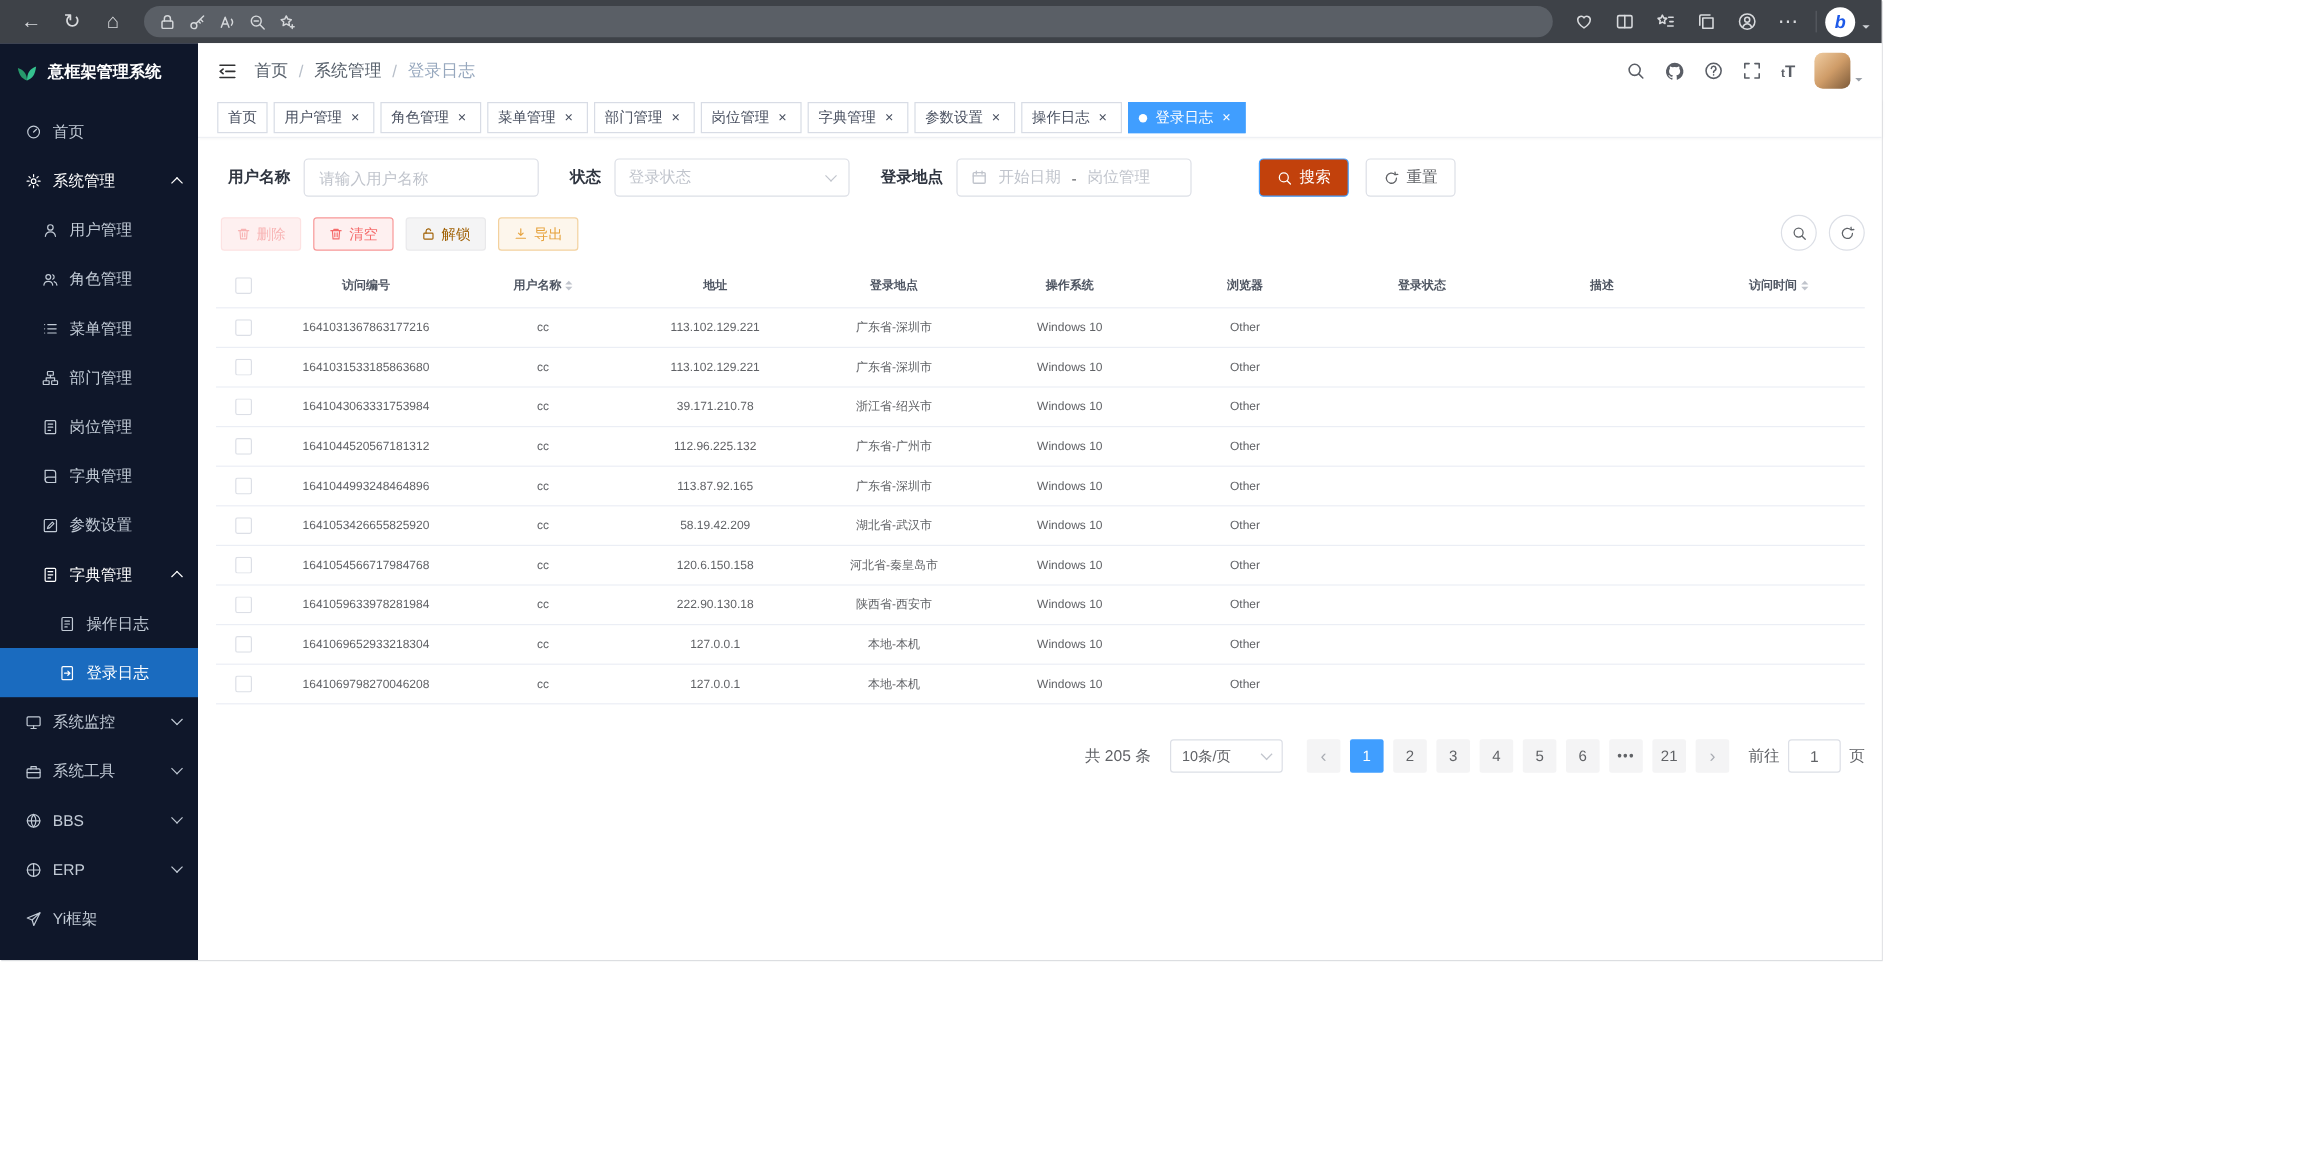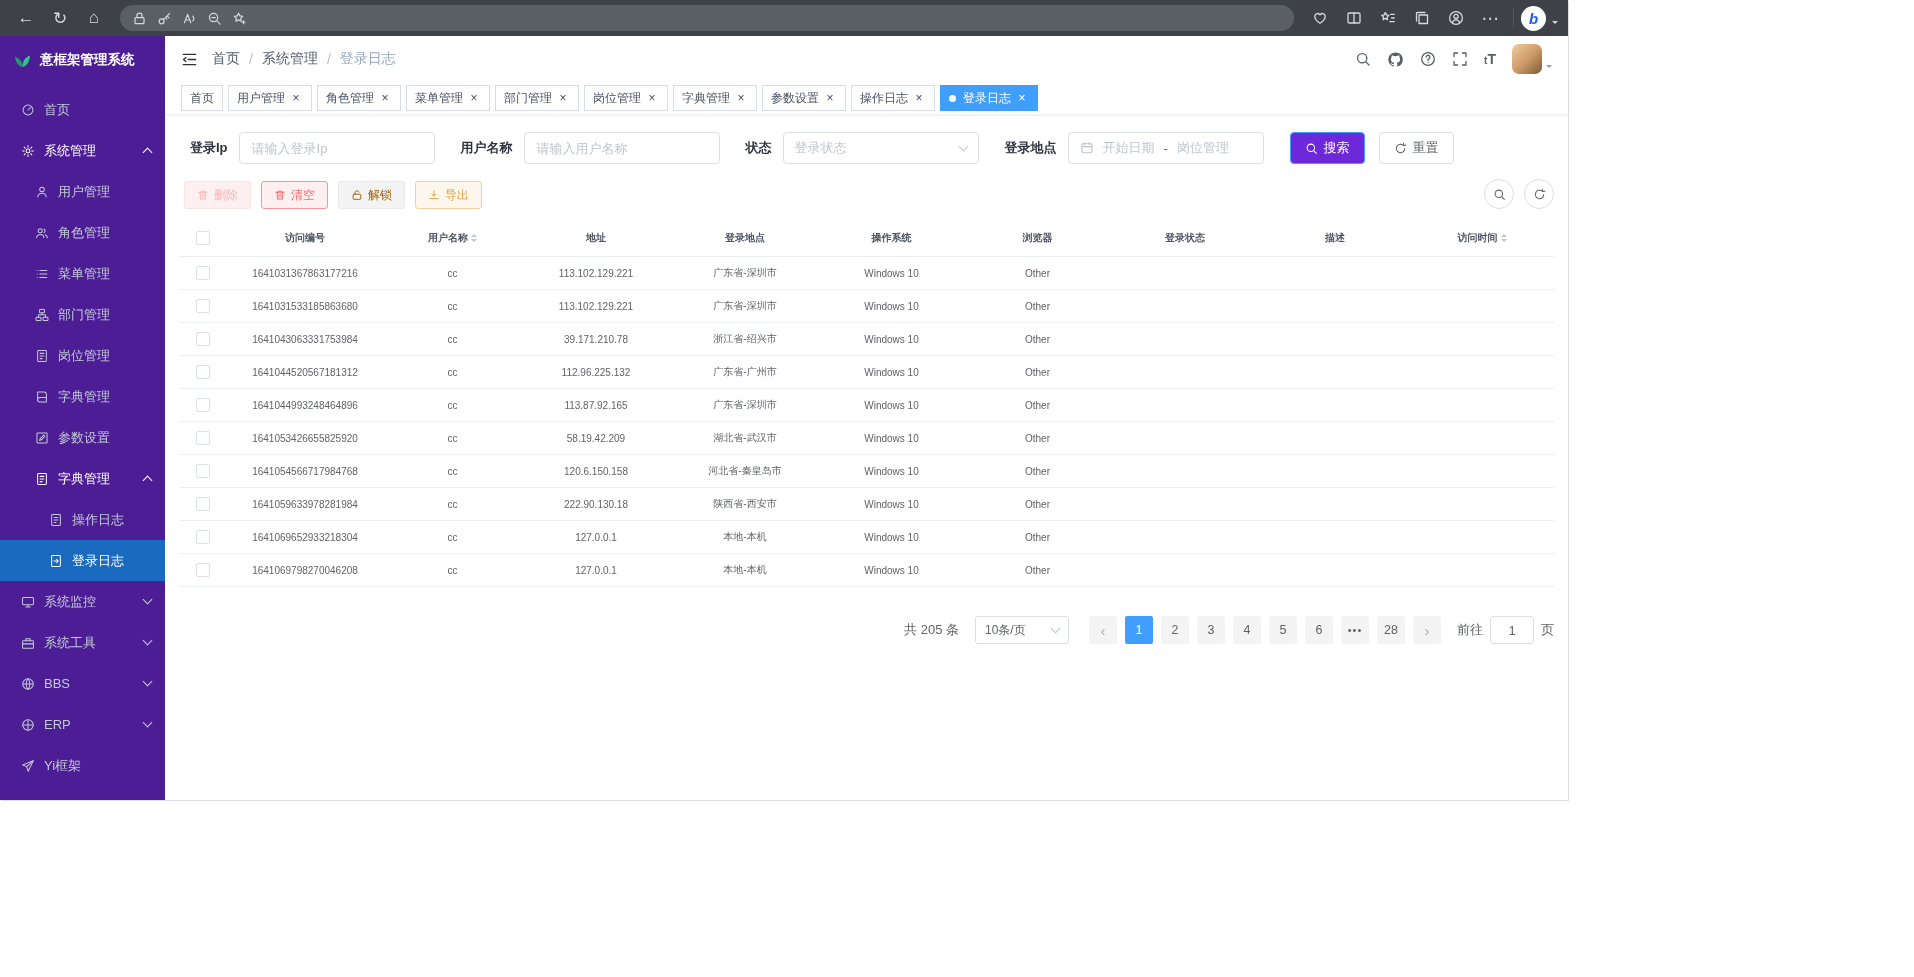--- a/index.html
+++ b/index.html
@@ -19,21 +19,21 @@
   .url{flex:1;color:#eef0f2;font-size:13px;white-space:nowrap;overflow:hidden}
   .uic{color:#d4d7da;flex:none;cursor:pointer}
   .uic svg{width:15px;height:15px}
   .bdiv{width:1px;height:18px;background:#575b61;margin:0 5px;flex:none}
   .bing{width:25px;height:25px;border-radius:50%;background:#fff;display:flex;align-items:center;justify-content:center;flex:none;cursor:pointer}
   .bing span{font-weight:700;font-style:italic;font-size:15px;color:#1d59e8}
   .bing-caret{width:0;height:0;border:3px solid transparent;border-top-color:#cfd2d6;margin:12px 0 0 4px}
 
   
   .app{display:flex;height:764px;background:#fff}
-  .sidebar{width:165px;flex:none;background:#4c1d95;color:#c2cbd6;overflow:hidden}
+  .sidebar{width:165px;flex:none;background:#0f172a;color:#c2cbd6;overflow:hidden}
   .logo{height:47px;display:flex;align-items:center;gap:8px;padding:0 13px;color:#fff;font-size:13.5px;font-weight:700;white-space:nowrap}
   .logo svg{width:19px;height:19px}
   .menu{padding-top:6px}
   .nav-item{height:41px;display:flex;align-items:center;gap:9px;padding:0 14px 0 21px;font-size:13px;cursor:pointer;white-space:nowrap}
   .nav-item.l1{padding-left:35px}
   .nav-item.l2{padding-left:49px}
   .nav-item.open{color:#fff}
   .nav-item.active{background:#1a6bbf;color:#fff}
   .nav-ic{flex:none;display:flex}
   .nav-ic svg{width:14px;height:14px;fill:none;stroke:currentColor;stroke-width:1.15;stroke-linecap:round;stroke-linejoin:round}
@@ -79,21 +79,21 @@
   .finput{width:196px;height:32px;border:1px solid #dcdfe6;border-radius:4px;padding:0 12px;font-size:13px;color:#606266;outline:none;background:#fff;font-family:inherit}
   .finput::placeholder{color:#c0c4cc}
   .fselect,.fdate{width:196px;height:32px;border:1px solid #dcdfe6;border-radius:4px;background:#fff;display:flex;align-items:center;padding:0 11px;font-size:13px;color:#c0c4cc;cursor:pointer}
   .fselect{justify-content:space-between}
   .fdate{gap:9px}
   .fdate .dsep{color:#606266}
   .fdate svg{width:14px;height:14px;color:#c0c4cc}
   .selcaret{width:7px;height:7px;border-right:1.2px solid #c0c4cc;border-bottom:1.2px solid #c0c4cc;transform:rotate(45deg);margin-top:-3px;flex:none}
   .btn{height:32px;border-radius:4px;border:1px solid #dcdfe6;background:#fff;display:inline-flex;align-items:center;gap:6px;padding:0 14px;font-size:13px;color:#606266;cursor:pointer;font-family:inherit;white-space:nowrap}
   .btn svg{width:13px;height:13px}
-  .btn.primary{background:#6d28d9;border-color:#409eff;color:#fff;margin-right:14px}
+  .btn.primary{background:#c2410c;border-color:#409eff;color:#fff;margin-left:30px;margin-right:14px}
 
   
   .toolbar{display:flex;align-items:flex-end;margin-top:15px;gap:10px;padding-left:4px}
   .sbtn{height:28px;border-radius:3px;display:inline-flex;align-items:center;gap:5px;padding:0 12px;font-size:12px;border:1px solid;cursor:pointer;font-family:inherit;background:#fff;white-space:nowrap}
   .sbtn svg{width:12px;height:12px}
   .sbtn.danger-dis{background:#fef0f0;border-color:#fde2e2;color:#f8b4b4;cursor:not-allowed}
   .sbtn.danger{background:#fef0f0;border-color:#f89898;color:#f56c6c}
   .sbtn.info-dis{background:#f4f4f5;border-color:#e9e9eb;color:#a16207;cursor:not-allowed}
   .sbtn.warning{background:#fdf6ec;border-color:#f3d19e;color:#e6a23c}
   .toolbar-right{margin-left:auto;display:flex;gap:10px}
@@ -489,24 +489,20 @@
           <span class="tab on">
             <span class="tab-label">登录日志</span>
             <span class="tab-close"></span>
           </span>
         </div>
 
       <div class="content">
 
         <div class="filters">
           <div class="fgroup">
-            <span class="flabel">登录Ip</span>
-            <input class="finput" placeholder="请输入登录Ip" style="">
-          </div>
-          <div class="fgroup">
             <span class="flabel">用户名称</span>
             <input class="finput" placeholder="请输入用户名称" style="">
           </div>
           <div class="fgroup">
             <span class="flabel">状态</span>
             <span class="fselect">
               <span>登录状态</span>
               <span class="selcaret"></span>
             </span>
           </div>
@@ -748,21 +744,21 @@
               <span class="pbtn">
                 <span>5</span>
               </span>
               <span class="pbtn">
                 <span>6</span>
               </span>
               <span class="pbtn dots">
                 <span>•••</span>
               </span>
               <span class="pbtn">
-                <span>28</span>
+                <span>21</span>
               </span>
             </span>
           <span class="pbtn nav">›</span>
           <span class="goto">
             <span>前往</span>
             <input class="ginput" value="1" style="">
             <span>页</span>
           </span>
         </div>
 

